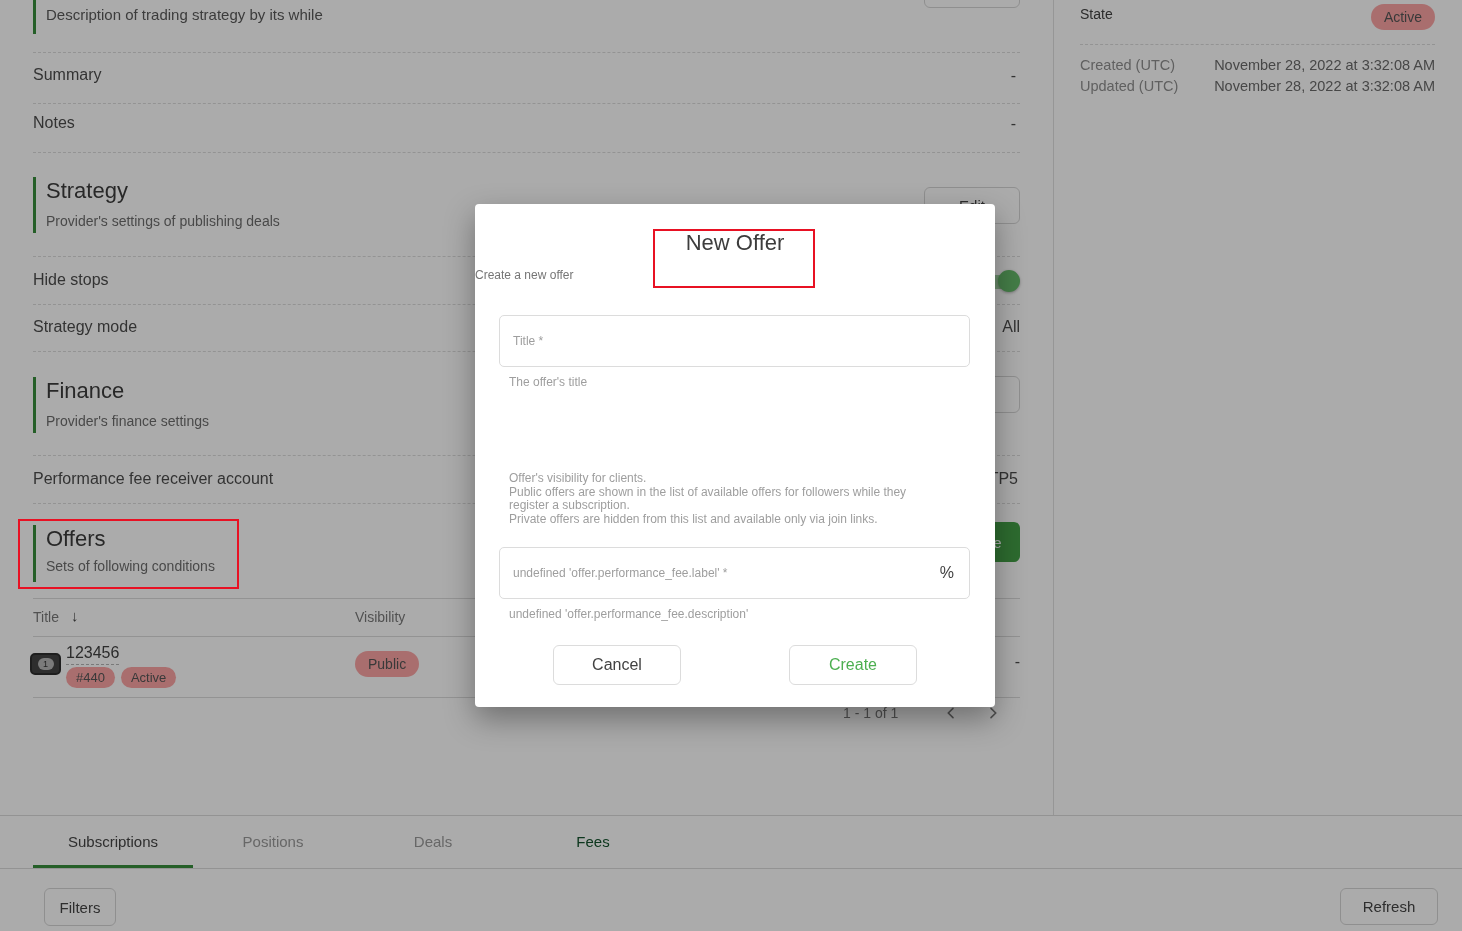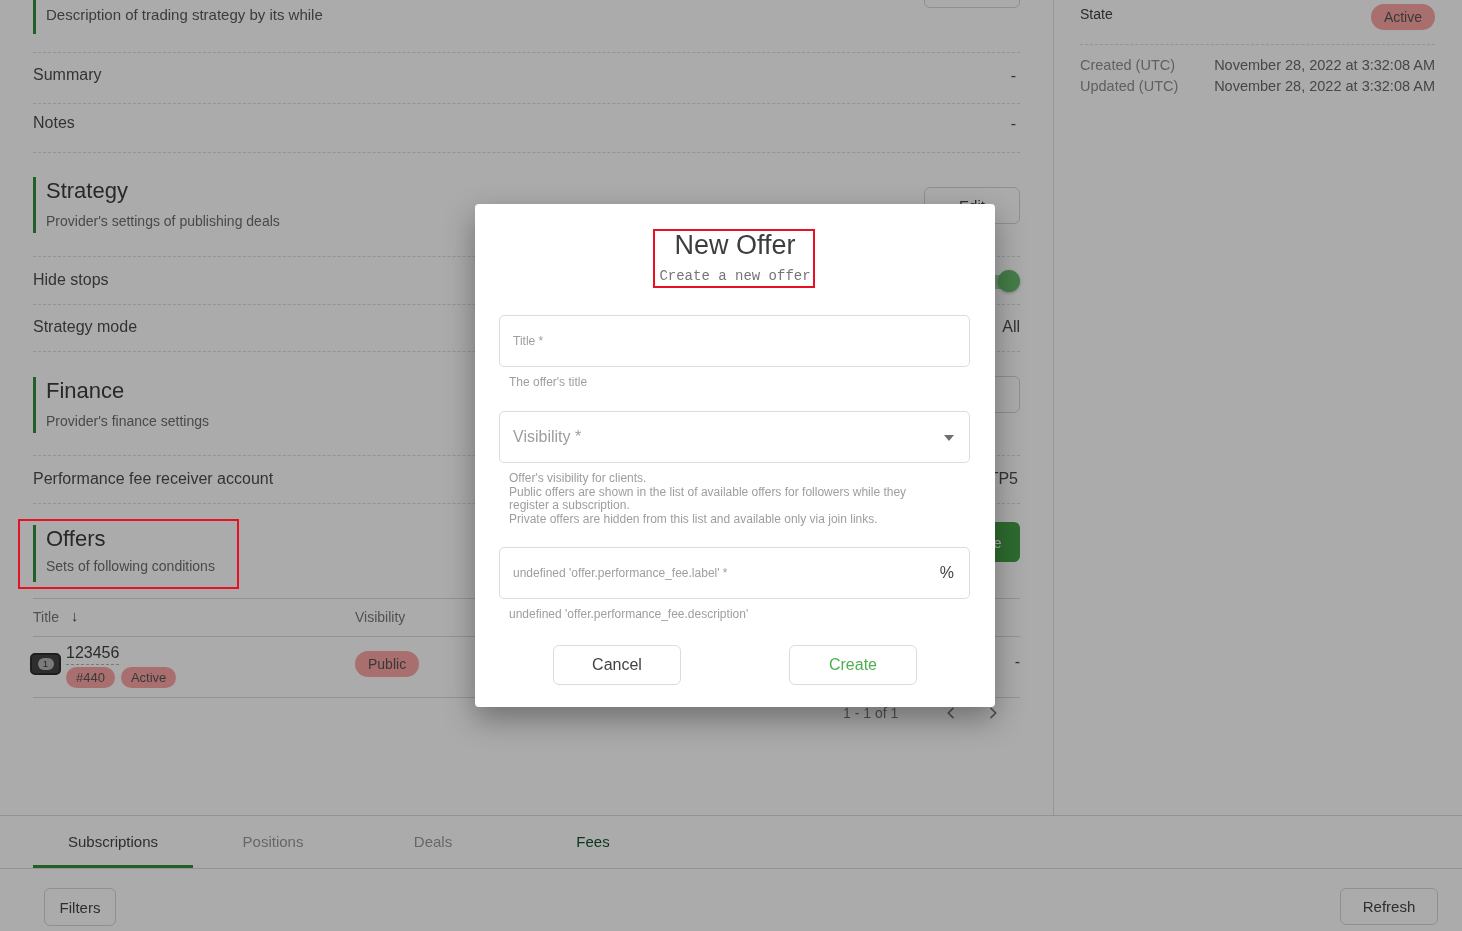--- a/index.html
+++ b/index.html
@@ -169,32 +169,28 @@
   <div class="abs" style="left:33px; top:865px; width:160px; height:3px; background:#388e3c;"></div>
   <div class="sep-solid abs" style="left:0; width:1462px; top:868px;"></div>
 
   <button class="btn abs" style="left:44px; top:888px; width:72px; height:38px;">Filters</button>
   <button class="btn abs" style="left:1340px; top:888px; width:98px; height:37px;">Refresh</button>
 </div>
 
 <div class="overlay"></div>
 
 <div class="modal">
-  <div class="abs" style="left:0; width:520px; top:26px; text-align:center; font-size:27px; color:#3d3d3d;">New Offer</div>
-  <div class="abs" style="left:0; width:520px; top:64px; text-align:center; font-size:14px; color:#757575;font-family:Liberation Mono, monospace;">Create a new offer</div>
+  <div class="abs" style="left:0; width:520px; top:26px; text-align:center; font-size:22px; color:#3d3d3d;">New Offer</div>
+  <div class="abs" style="left:0; width:520px; top:64px; font-size:12px; color:#757575;">Create a new offer</div>
 
   <div class="m-input" style="top:111px;">
     <input type="text" placeholder="Title *" style="">
   </div>
   <div class="m-helper" style="top:172px;">The offer's title</div>
 
-  <div class="m-input" style="top:207px; cursor:pointer;">
-    <div style="line-height:50px; padding-left:13px; font-size:16px; color:#9e9e9e;">Visibility *</div>
-    <div class="caret abs" style="right:15px; top:23px;"></div>
-  </div>
   <div class="m-helper pre" style="top:268px; width:460px;">Offer's visibility for clients.
 Public offers are shown in the list of available offers for followers while they
 register a subscription.
 Private offers are hidden from this list and available only via join links.</div>
 
   <div class="m-input" style="top:343px;">
     <input type="text" placeholder="undefined 'offer.performance_fee.label' *" style="">
     <div class="abs" style="right:15px; top:0; line-height:50px; font-size:16px; color:#424242;">%</div>
   </div>
   <div class="m-helper" style="top:404px;">undefined 'offer.performance_fee.description'</div>

